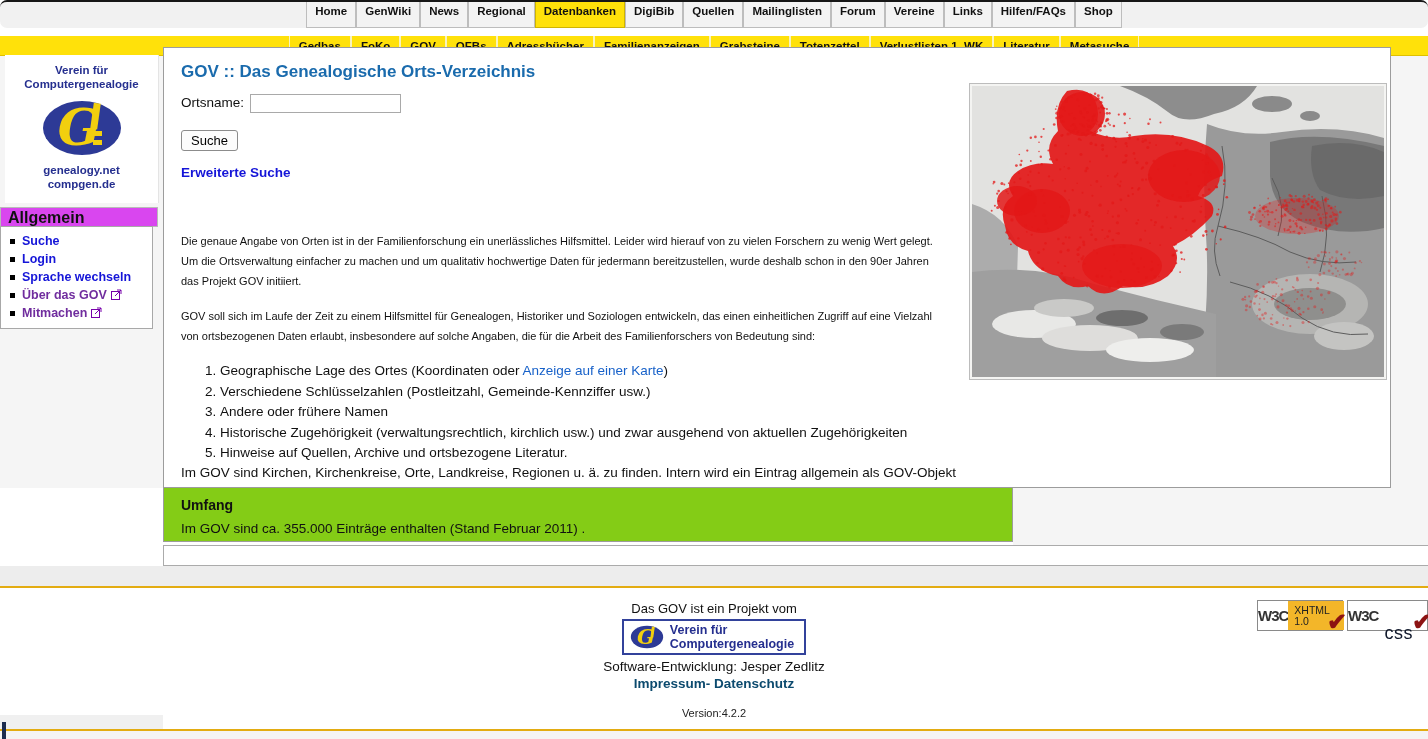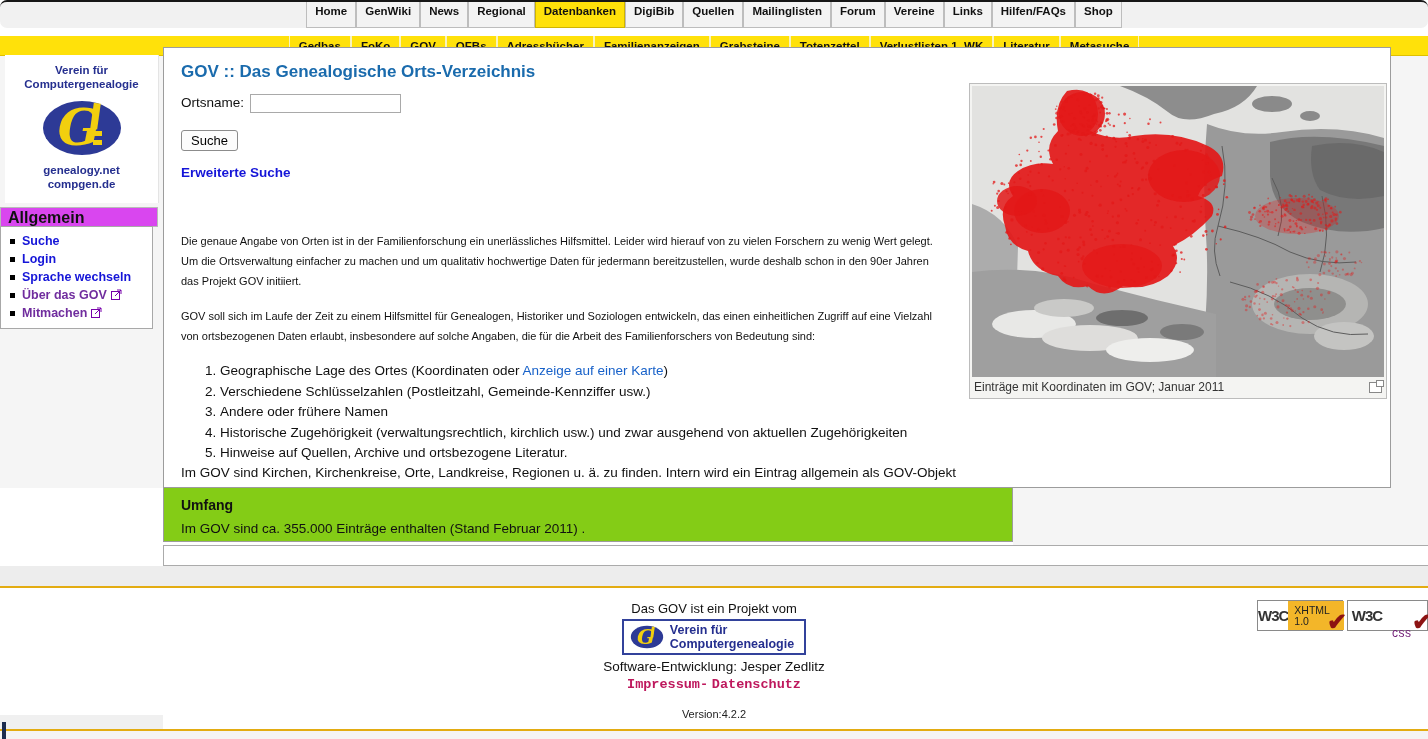--- a/index.html
+++ b/index.html
@@ -90,31 +90,31 @@
   .umfang-line .it{}
 
   
   .footer{position:absolute;left:0;top:588px;width:1428px;height:127px;text-align:center;}
   .f-intro{padding-top:13px;font-size:13px;}
   .f-logobox{display:inline-flex;align-items:center;gap:6px;margin-top:3px;border:2px solid #32429b;
         background:#fff;padding:2px 10px 2px 6px;cursor:pointer;}
   .f-logobox .org{text-align:left;font-weight:bold;font-size:12.5px;color:#252f8f;line-height:14px;}
   .f-soft{margin-top:4px;font-size:13.5px;}
   .f-links{margin-top:2px;font-weight:bold;font-size:13.5px;}
-  .f-links a{color:#be185d;text-decoration:none;cursor:pointer;font-family:Liberation Mono, monospace;}
+  .f-links a{color:#0c4a6e;text-decoration:none;cursor:pointer;}
   .f-version{margin-top:16px;font-size:11px;color:#222;}
 
   
   .badge{position:absolute;top:600px;height:31px;display:flex;border:1px solid #8a8a8a;
         background:#fff;box-sizing:border-box;cursor:pointer;}
   .badge .brand{width:38px;display:flex;align-items:center;justify-content:center;
         font-weight:bold;font-size:15px;letter-spacing:-1px;color:#333;background:#fff;}
   .badge .tag{background:#f3b629;color:#222;font-weight:normal;font-size:10.5px;line-height:11px;
         display:flex;align-items:center;padding:0 14px 0 6px;white-space:pre-line;text-align:left;}
-  .badge.css .tag{color:#701a75;font-size:12px;letter-spacing:.5px;margin-top:32px;}
+  .badge.css .tag{color:#0f172a;font-size:18px;letter-spacing:.5px;margin-top:32px;}
   .badge .check{position:absolute;right:-5px;bottom:-6px;color:#8c1212;font-size:24px;font-weight:bold;}
   .badge.xhtml{left:1257px;width:86px;}
   .badge.css{left:1347px;width:81px;}
 </style>
 </head>
 <body>
 
 <div id="stage">
 
   <div class="band-mid"></div>
@@ -973,24 +973,20 @@
             <circle cx="109.4" cy="38.8" r="1.43" fill="#e31818" opacity="0.7"></circle>
             <circle cx="121.2" cy="30.9" r="1.34" fill="#e31818" opacity="0.7"></circle>
             <circle cx="130.1" cy="19.9" r="0.82" fill="#e31818" opacity="0.7"></circle>
             <circle cx="98.9" cy="45.5" r="1.47" fill="#e31818" opacity="0.7"></circle>
             <circle cx="84.8" cy="20.2" r="0.71" fill="#e31818" opacity="0.7"></circle>
             <circle cx="101.6" cy="44.7" r="1.03" fill="#e31818" opacity="0.7"></circle>
             <circle cx="108.5" cy="26.7" r="1.15" fill="#e31818" opacity="0.7"></circle>
             <circle cx="99.7" cy="27.2" r="0.76" fill="#e31818" opacity="0.7"></circle>
           </g>
       </svg>
-      <div class="thumb-cap">
-        <span>Einträge mit Koordinaten im GOV; Januar 2011</span>
-        <span class="magnify"></span>
-      </div>
     </div>
   </div>
 
   <div class="boxB">
     <div class="umfang-title">Umfang</div>
     <div class="umfang-line">
       <span>Im GOV sind ca. 355.000 Einträge enthalten </span><span class="it">(Stand Februar 2011)</span><span> .</span>
     </div>
   </div>
 

